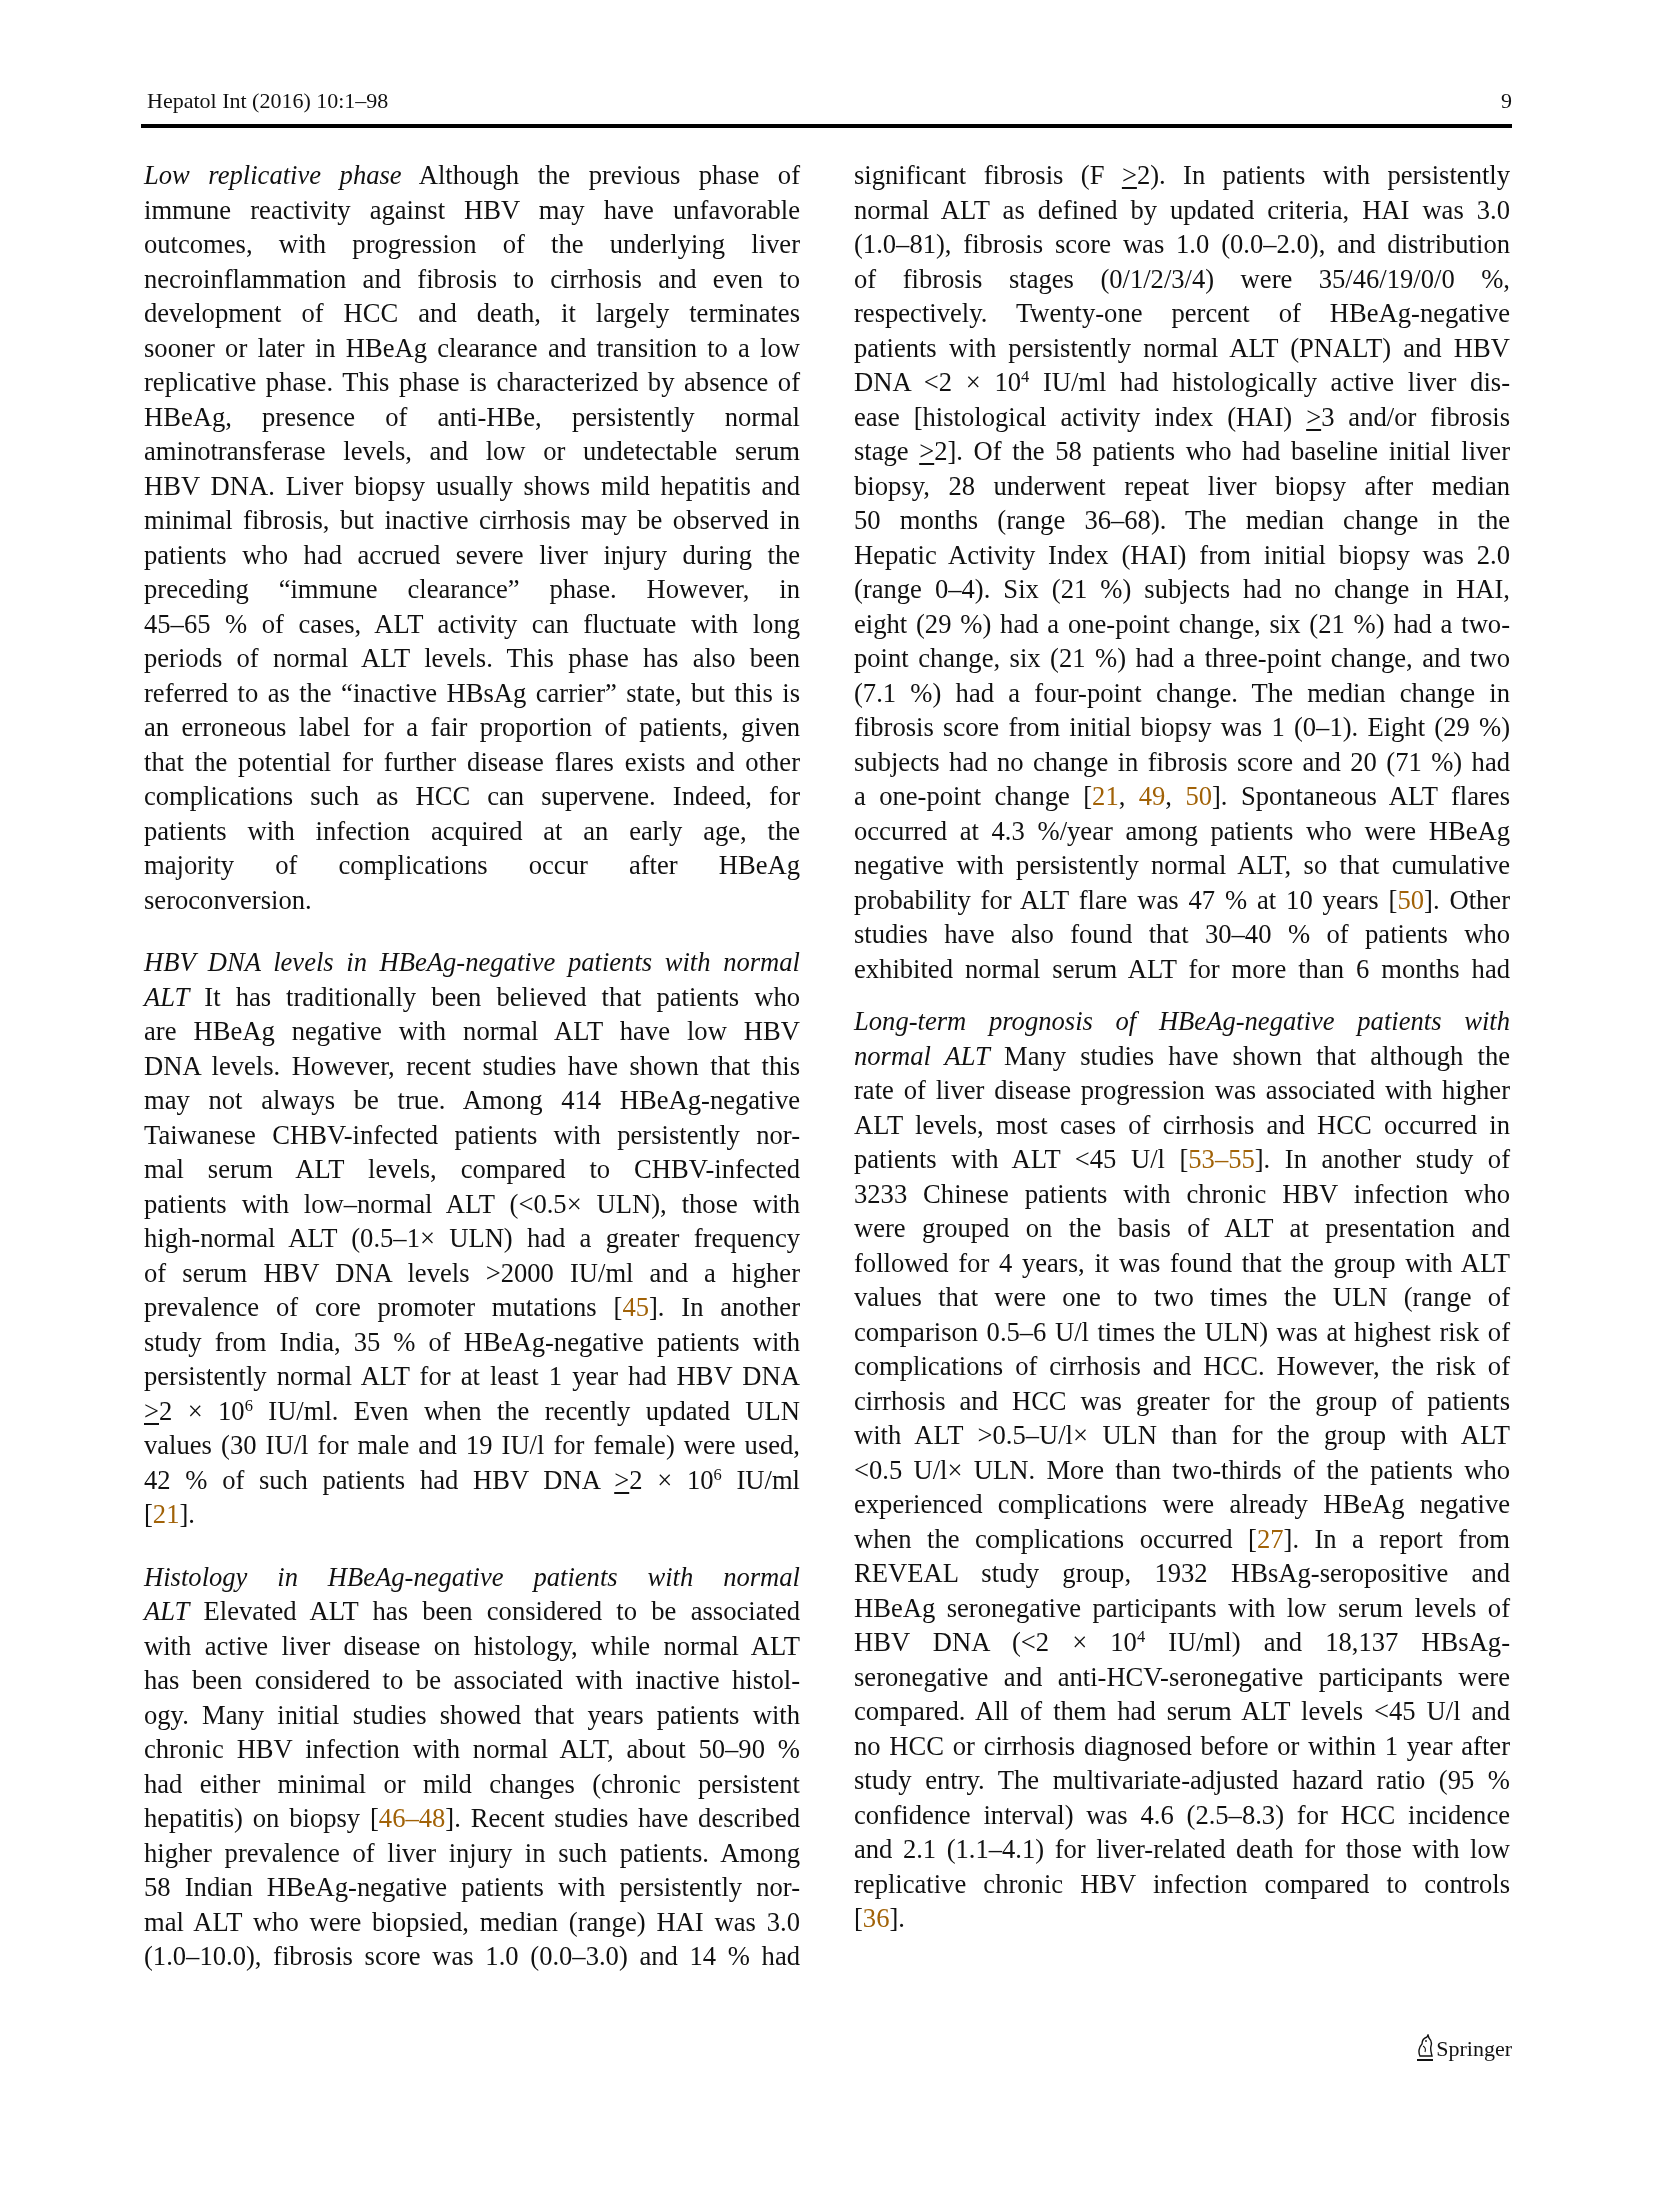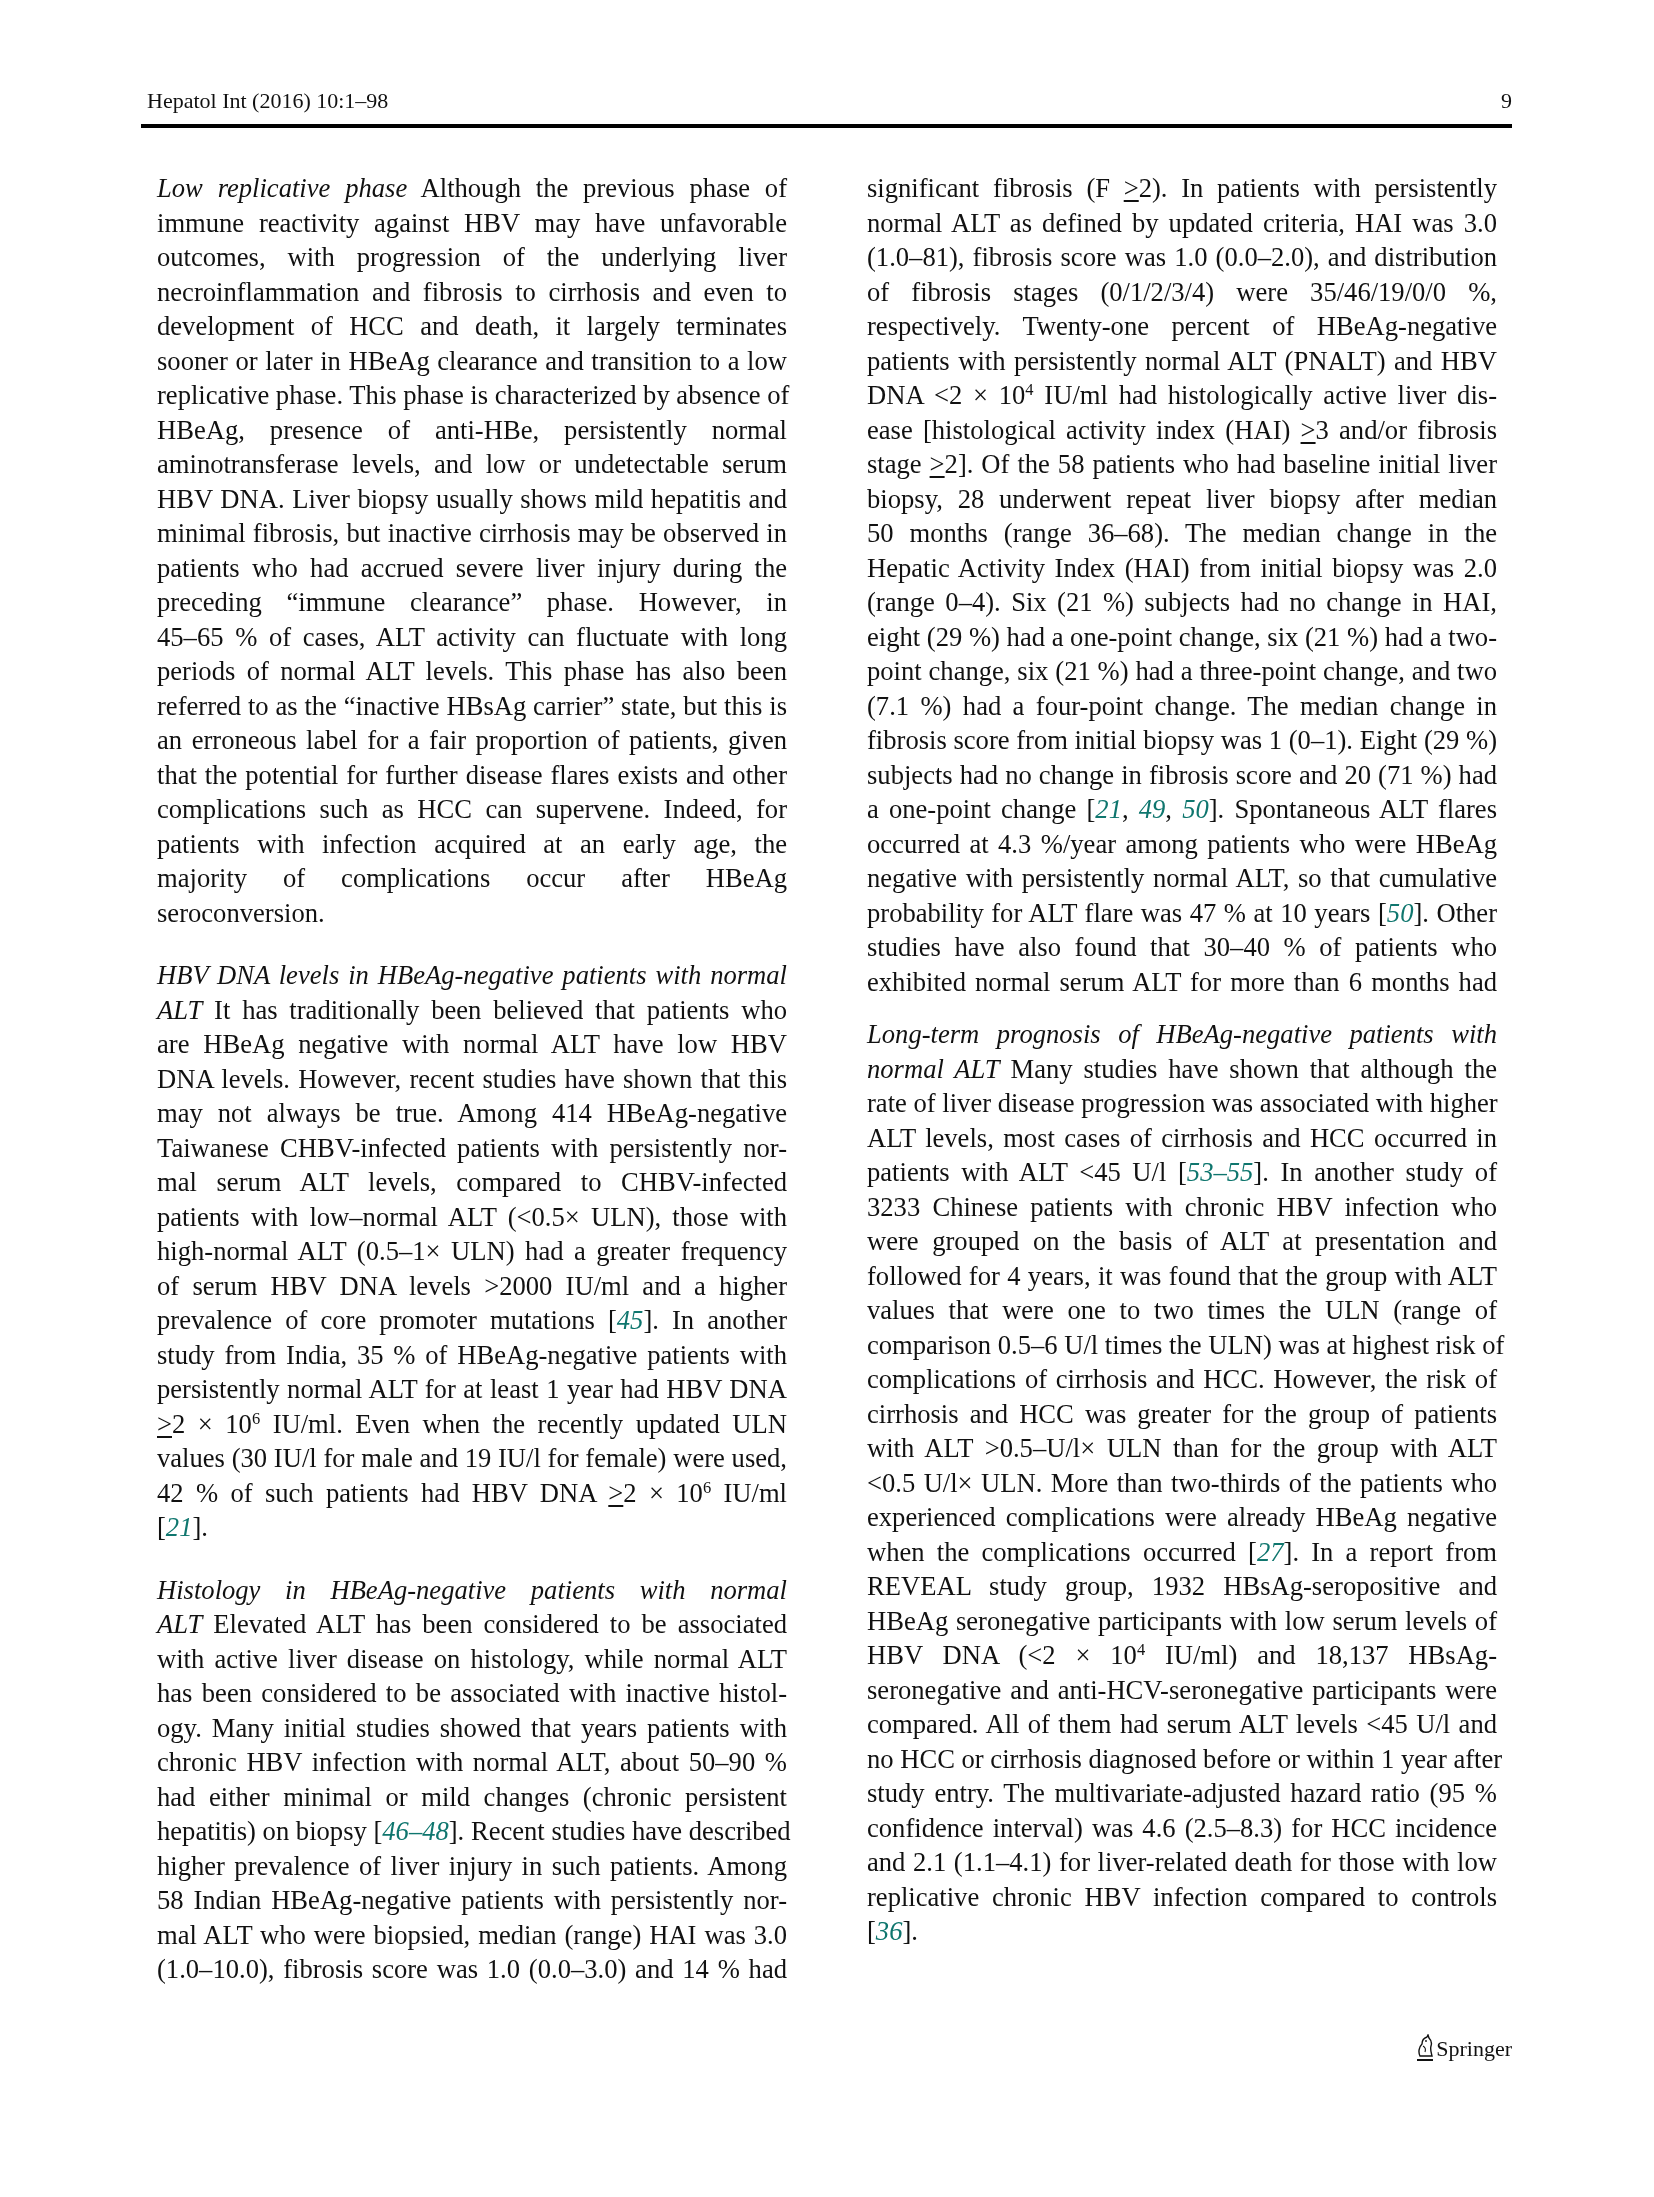--- a/index.html
+++ b/index.html
@@ -4,25 +4,25 @@
 <style>
   html, body { margin:0; padding:0; background:#ffffff; }
   body { width:1654px; height:2197px; position:relative; overflow:hidden; font-family:"Liberation Serif", "DejaVu Serif", serif; color:#111111; }
   .header { position:absolute; left:141px; top:86px; width:1371px; height:30px; font-size:22px; line-height:30px; }
   .header .journal { position:absolute; left:6px; top:0; white-space:nowrap; }
   .header .pageno { position:absolute; right:0; top:0; }
   .rule { position:absolute; left:141px; top:124px; width:1371px; height:4px; background:#000000; }
   .column { position:absolute; top:155px; width:662px; }
   .col-left { left:141px; }
   .col-right { left:851px; }
-  .para { margin:16px; padding:0; }
+  .para { margin:3px; padding:0; }
   .line { display:block; height:34.5px; line-height:34.5px; font-size:26.6px; white-space:nowrap; text-align:justify; text-align-last:justify; overflow:visible; }
   .line.last { text-align-last:left; }
   .line .runin { font-style:italic; }
-  .line .link { color:#0f766e;font-style:italic; }
+  .line .link { color:#a16207; }
   .line sup { font-size:0.62em; vertical-align:0.55em; line-height:0; }
   .line .ge { text-decoration:underline; text-underline-offset:3px; text-decoration-thickness:1.5px; }
   .col-left .para + .para { margin-top:28px; }
   .col-right .para + .para { margin-top:18px; }
   .footer { position:absolute; left:1380px; top:2031px; width:132px; height:36px; display:flex; align-items:center; justify-content:flex-end; }
   .footer .logo { width:22px; height:30px; display:block; }
   .footer .brand { font-size:22px; line-height:30px; white-space:nowrap; }
 </style>
 </head>
 <body>

